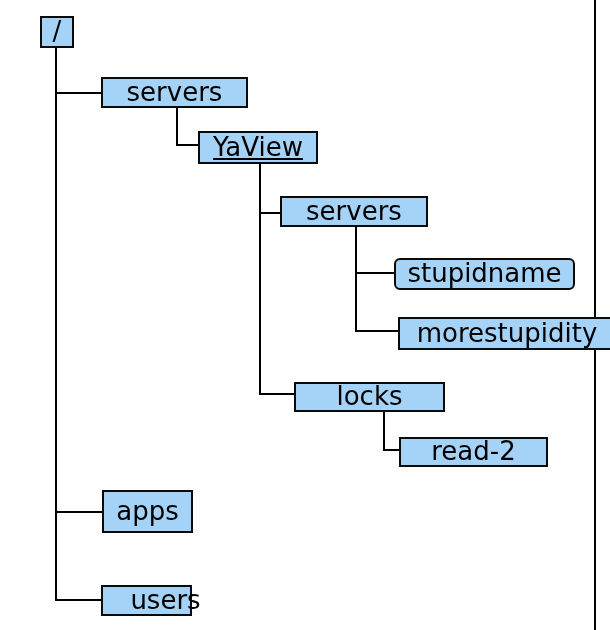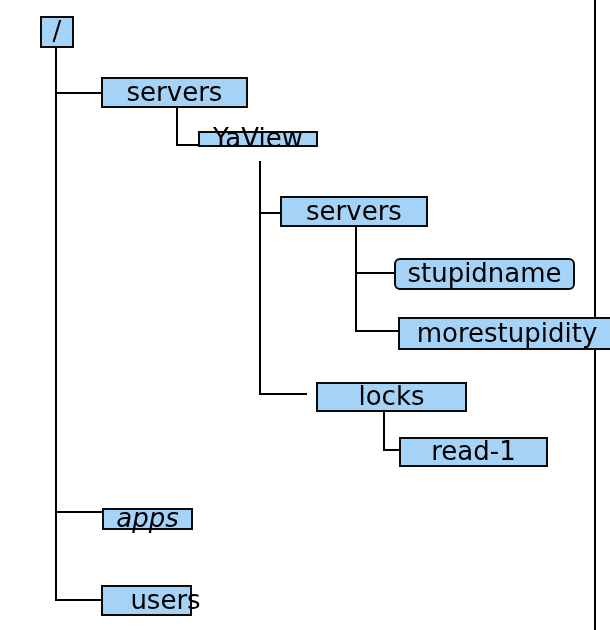--- a/index.html
+++ b/index.html
@@ -35,27 +35,27 @@
     padding-bottom: 2px;
   }
   .line {
     position: absolute;
     background: var(--connector);
     z-index: 1;
   }
   
   .n-root          { left: 40px;  top: 16px;  width: 34px;  height: 32px; }
   .n-services      { left: 101px; top: 77px;  width: 147px; height: 31px; }
-  .n-yaview        { left: 198px; top: 131px; width: 120px; height: 16px; }
+  .n-yaview        { left: 198px; top: 131px; width: 120px; height: 33px; text-decoration: underline; }
   .n-servers       { left: 280px; top: 196px; width: 148px; height: 31px; text-align: center; }
   .n-stupidname    { left: 394px; top: 258px; width: 181px; height: 32px; border-radius: 6px; }
   .n-morestupidity { left: 398px; top: 317px; width: 218px; height: 33px; }
-  .n-locks         { left: 316px; top: 382px; width: 151px; height: 30px; }
+  .n-locks         { left: 294px; top: 382px; width: 151px; height: 30px; }
   .n-read1         { left: 399px; top: 437px; width: 149px; height: 30px; }
-  .n-apps          { left: 102px; top: 508px; width: 91px;  height: 22px; font-style: italic; }
+  .n-apps          { left: 102px; top: 490px; width: 91px;  height: 43px; }
   .n-users         { left: 101px; top: 585px; width: 91px;  height: 31px; padding-left: 38px; }
   
   .l-trunk          { left: 55px;  top: 48px;  width: 2px;  height: 553px; }
   .l-services-h     { left: 55px;  top: 92px;  width: 46px; height: 2px; }
   .l-services-v     { left: 176px; top: 108px; width: 2px;  height: 38px; }
   .l-yaview-h       { left: 176px; top: 144px; width: 22px; height: 2px; }
   .l-yaview-v       { left: 259px; top: 161px; width: 2px;  height: 234px; }
   .l-servers-h      { left: 259px; top: 212px; width: 21px; height: 2px; }
   .l-servers-v      { left: 355px; top: 227px; width: 2px;  height: 105px; }
   .l-stupidname-h   { left: 355px; top: 272px; width: 39px; height: 2px; }
@@ -88,17 +88,17 @@
   <div class="line l-users-h"></div>
   <div class="line l-right-frame"></div>
 
   <div class="node n-root">/</div>
   <div class="node n-services">servers</div>
   <div class="node n-yaview">YaView</div>
   <div class="node n-servers">servers</div>
   <div class="node n-stupidname">stupidname</div>
   <div class="node n-morestupidity">morestupidity</div>
   <div class="node n-locks">locks</div>
-  <div class="node n-read1">read-1</div>
+  <div class="node n-read1">read-2</div>
   <div class="node n-apps">apps</div>
   <div class="node n-users">users</div>
 
 </div>
 
 </body></html>

